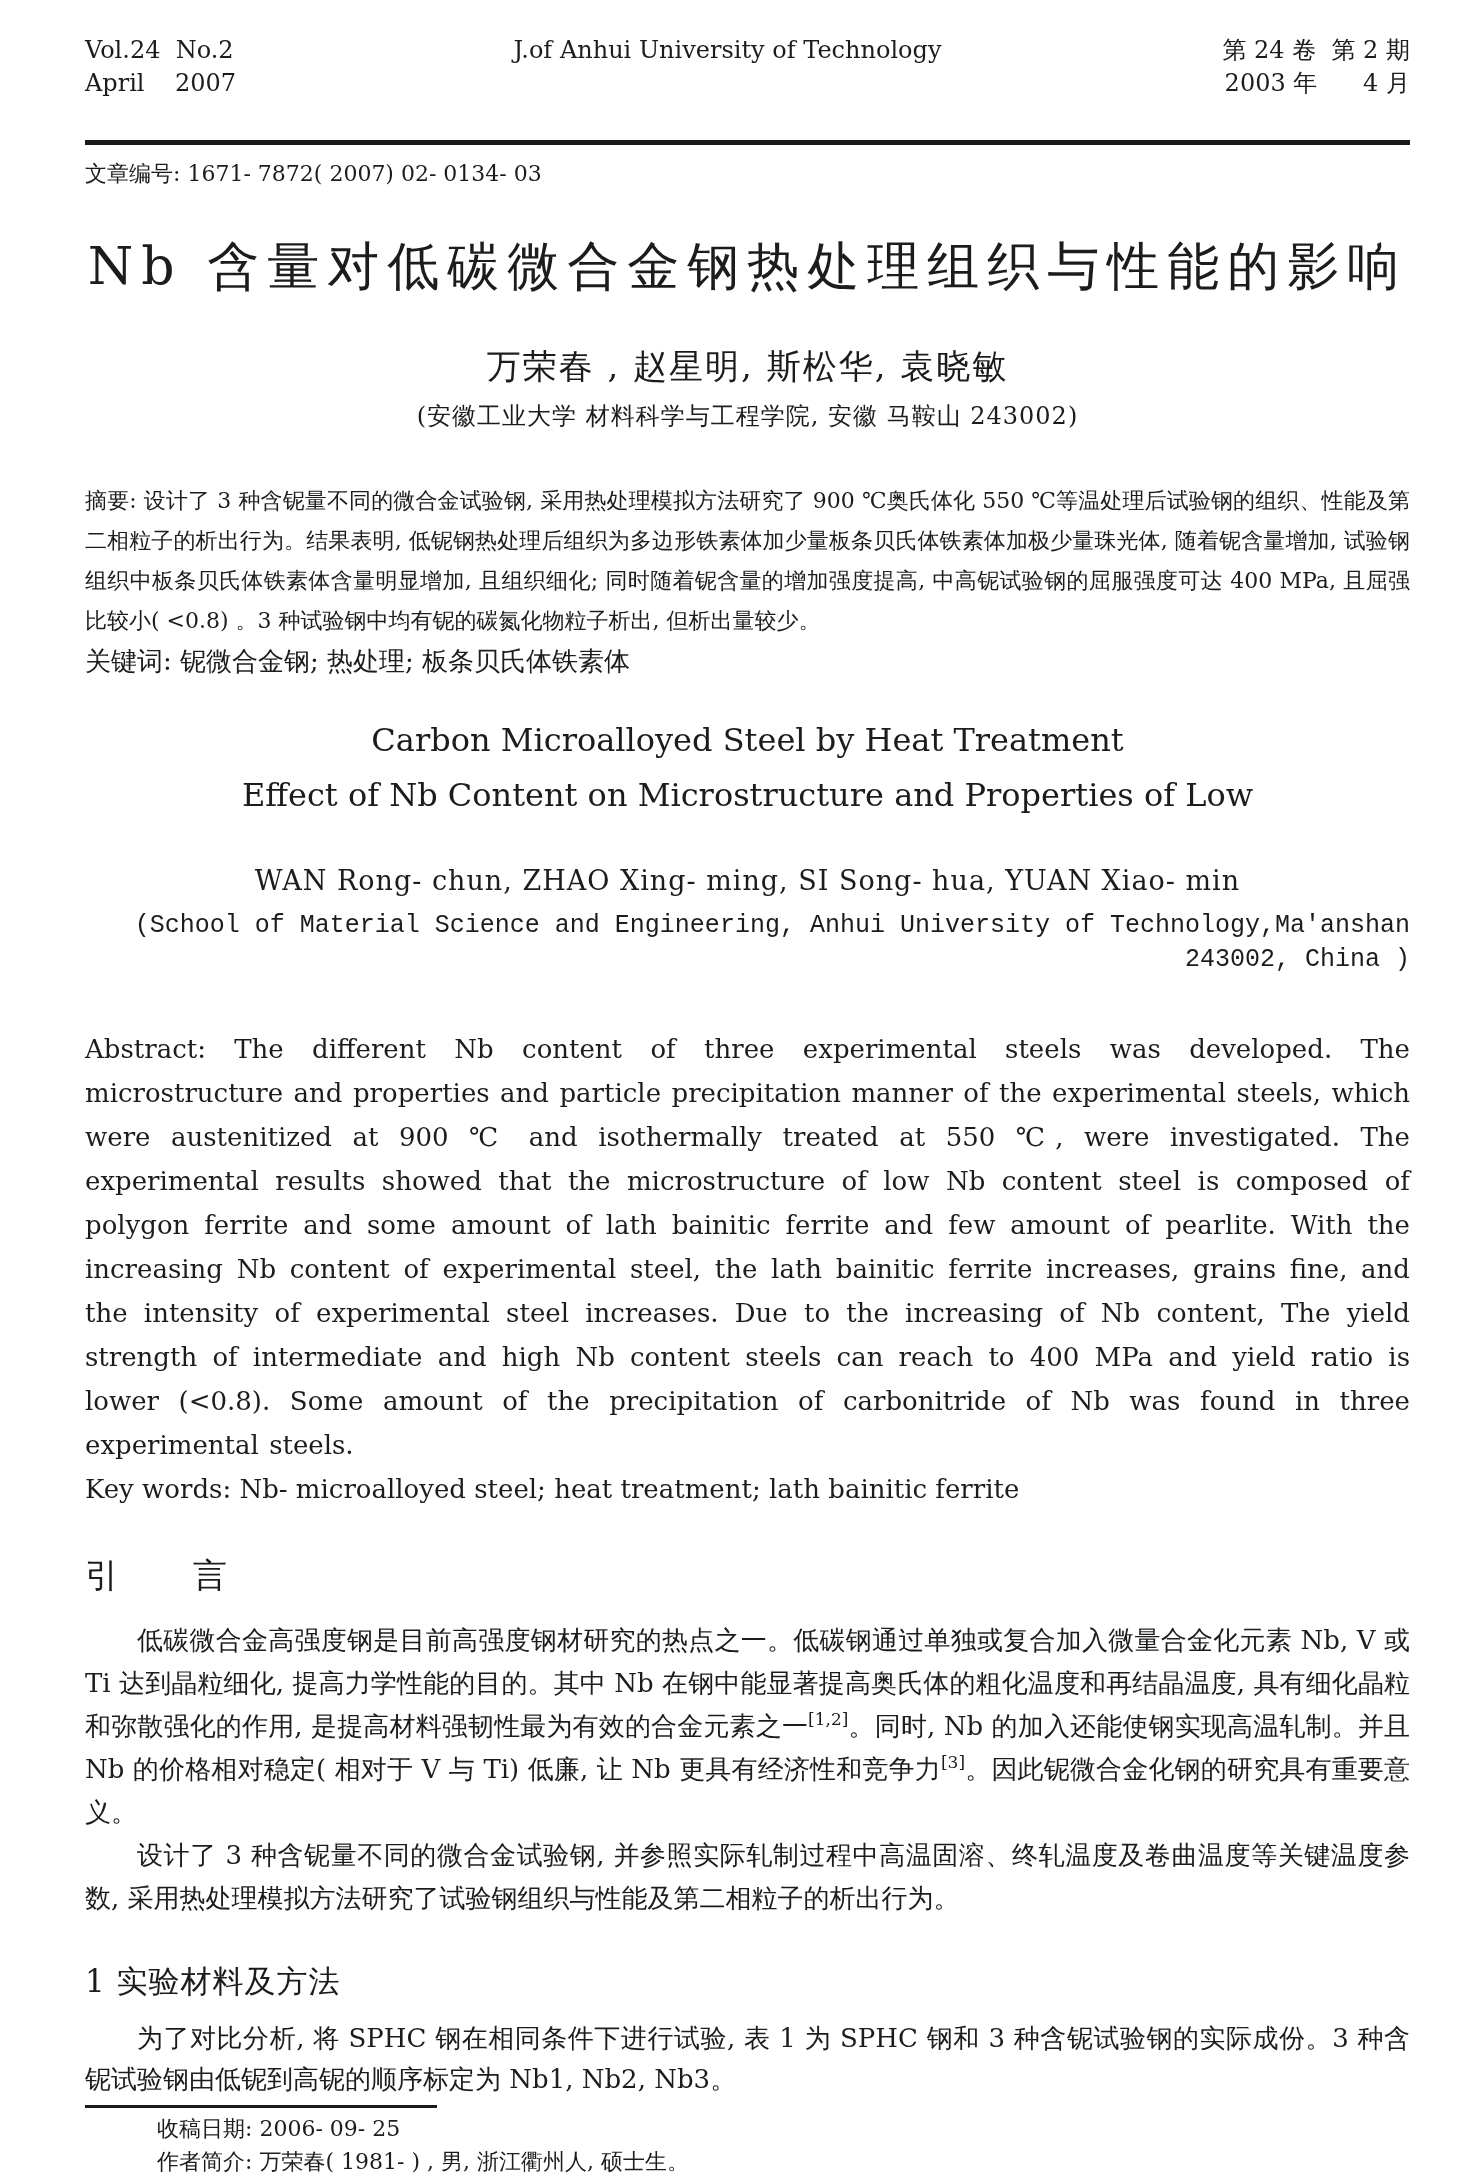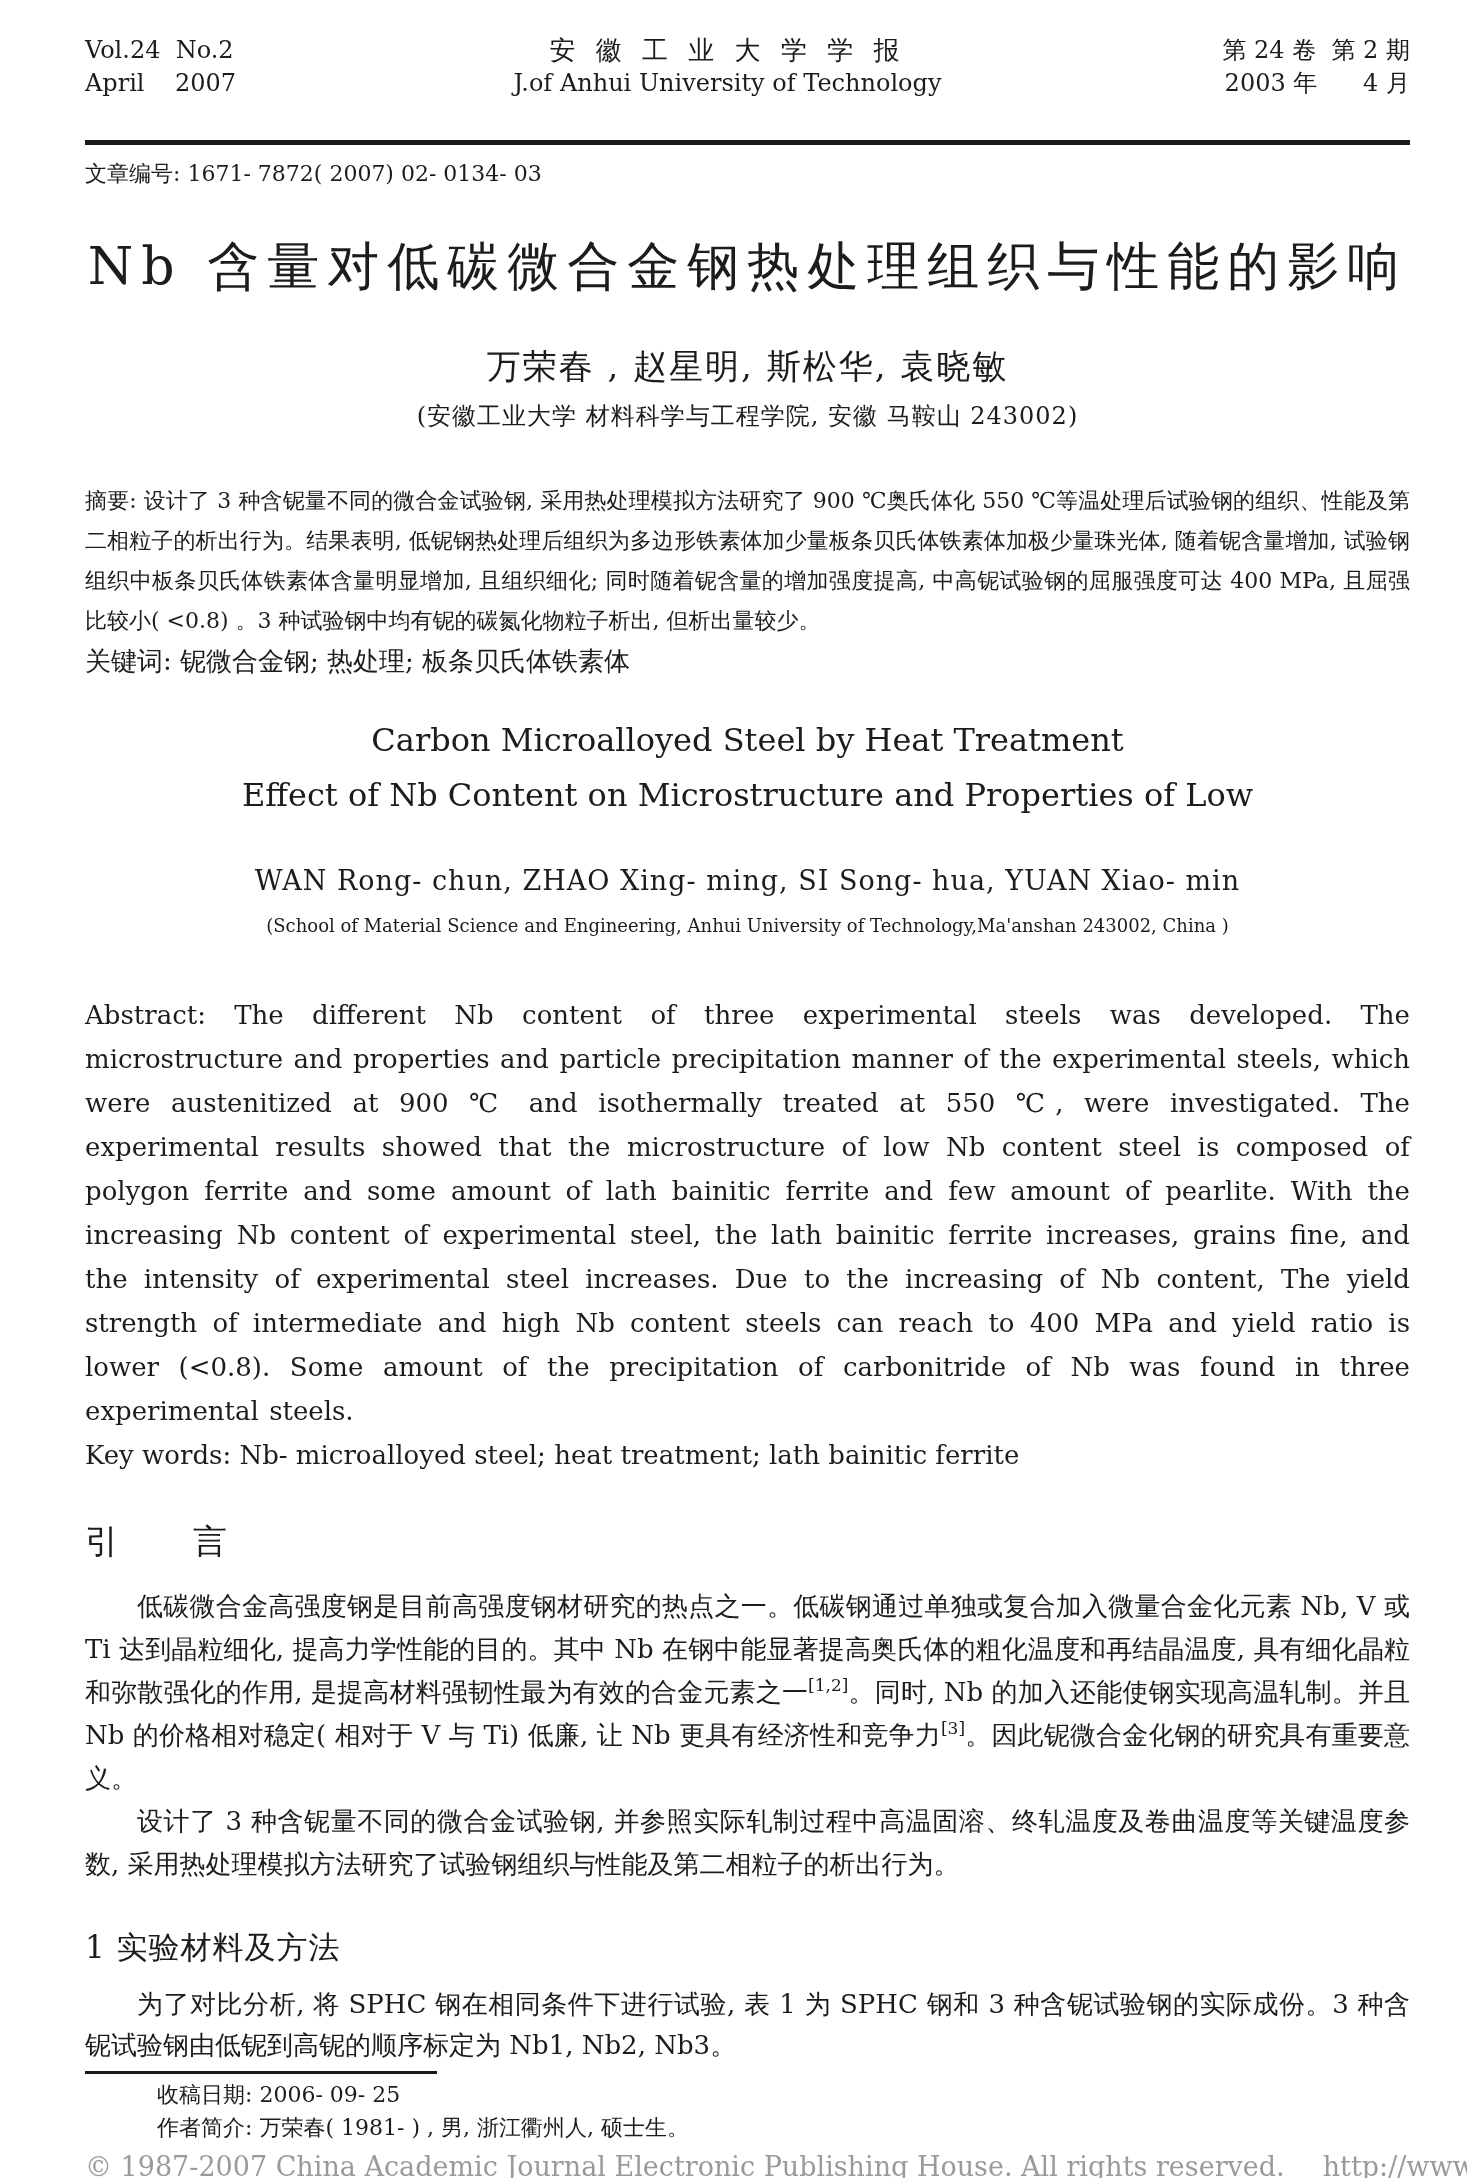--- a/index.html
+++ b/index.html
@@ -38,21 +38,21 @@
 
   
   .abstract-cn { margin-top: 50px; font-size: 22px; line-height: 40px; text-align: justify; text-align-last: left; }
   .keywords-cn { font-size: 26px; line-height: 40px; }
   .clc-line { font-size: 22px; line-height: 40px; }
   .doc-code { margin-left: 62px; }
 
   
   .paper-title-en { margin-top: 32px; text-align: center; font-size: 32px; line-height: 55px; font-weight: normal; }
   .authors-en { margin-top: 40px; text-align: center; font-size: 27px; line-height: 36px; letter-spacing: 1px; }
-  .affiliation-en { margin-top: 10px; text-align: center; font-size: 18px; line-height: 34px; }
+  .affiliation-en { margin-top: 10px; text-align: right; font-size: 25px; line-height: 34px; font-family: Liberation Mono, monospace; }
 
   
   .abstract-en { margin-top: 50px; font-size: 26px; line-height: 44px; text-align: justify; text-align-last: left; word-spacing: 2px; }
   .keywords-en { font-size: 26px; line-height: 44px; }
 
   
   .intro-heading { margin-top: 42px; font-size: 34px; line-height: 44px; font-weight: normal; letter-spacing: 2px; }
   .body-par { font-size: 26px; line-height: 43px; text-align: justify; text-align-last: left; text-indent: 2em; }
   .intro-p1 { margin-top: 22px; }
   sup { font-size: 17px; line-height: 0; }
@@ -80,21 +80,20 @@
 <body>
 
 <div class="page">
 
   <div class="journal-header">
     <div class="col hdr-left">
       <div class="pre">Vol.24  No.2</div>
       <div class="pre">April    2007</div>
     </div>
     <div class="col hdr-center">
-      <div class="jr-title-cn">安 徽 工 业 大 学 学 报</div>
       <div>J.of Anhui University of Technology</div>
     </div>
     <div class="col hdr-right">
       <div class="pre">第 24 卷  第 2 期</div>
       <div class="pre">2003 年      4 月</div>
     </div>
   </div>
 
   <div class="header-rule"></div>
 

